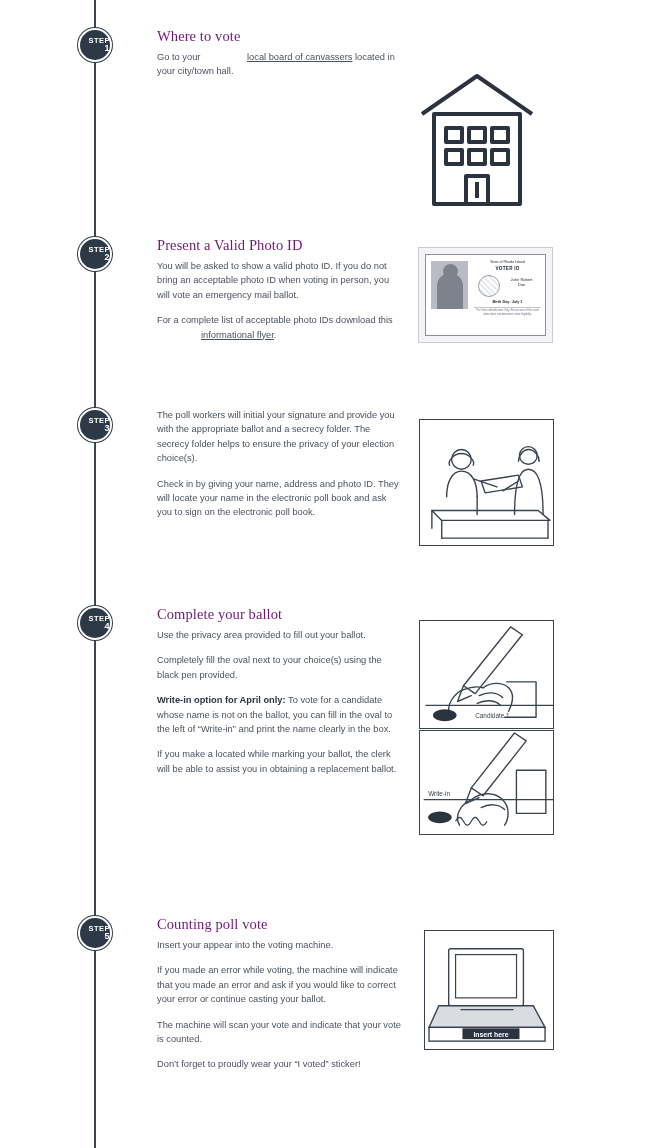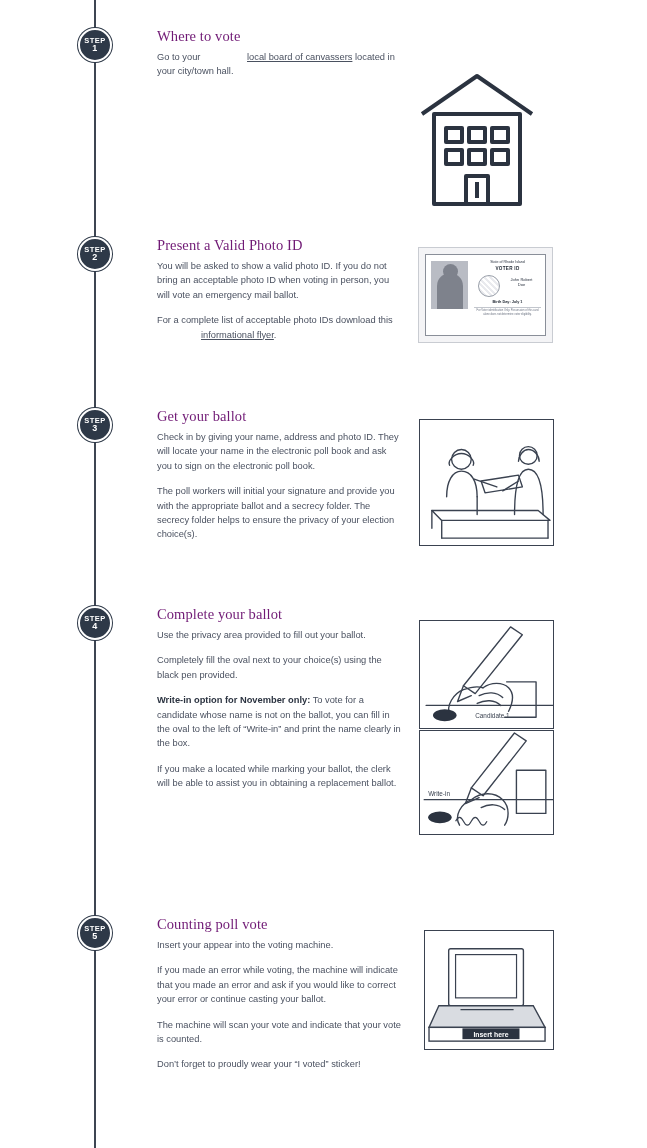--- a/index.html
+++ b/index.html
@@ -36,21 +36,21 @@
     position: absolute;
     left: 78px;
     top: 0;
     width: 34px;
     height: 34px;
     border-radius: 50%;
     background: #2e3948;
     border: 2px solid #ffffff;
     box-shadow: 0 0 0 1px #2e3948;
     color: #ffffff;
-    text-align: center;
+    text-align: right;
     line-height: 1.05;
     padding-top: 7px;
     letter-spacing: 0.5px;
   }
   .step-badge .lbl {
     display: block;
     font-size: 7.5px;
     font-weight: bold;
   }
   .step-badge .num {
@@ -243,23 +243,22 @@
     <div class="id-fine">For Voter identification Only. Possession of this card alone does not determine voter eligibility.</div>
   </div>
 </div>
 
 <div class="step" style="top:408px;">
   <div class="step-badge">
     <span class="lbl">STEP</span>
     <span class="num">3</span>
   </div>
   <div class="step-body">
-    <h2 class="step-title">Get your ballot</h2>
+    <p>The poll workers will initial your signature and provide you with the appropriate ballot and a secrecy folder. The secrecy folder helps to ensure the privacy of your election choice(s).</p>
     <p>Check in by giving your name, address and photo ID. They will locate your name in the electronic poll book and ask you to sign on the electronic poll book.</p>
-    <p>The poll workers will initial your signature and provide you with the appropriate ballot and a secrecy folder. The secrecy folder helps to ensure the privacy of your election choice(s).</p>
   </div>
 </div>
 
 <div class="step-art" id="art-desk">
   <svg viewBox="0 0 135 127" width="133" height="125">
     <g fill="none" stroke="#3a4250" stroke-width="1.4" stroke-linejoin="round" stroke-linecap="round">
 
       <circle cx="42" cy="40" r="10"></circle>
       <path d="M30 46 C28 42 34 34 42 34 C50 34 56 42 54 46"></path>
       <path d="M27 78 C27 62 33 52 42 52 C52 52 58 62 58 78"></path>
@@ -284,21 +283,21 @@
 
 <div class="step" style="top:606px;">
   <div class="step-badge">
     <span class="lbl">STEP</span>
     <span class="num">4</span>
   </div>
   <div class="step-body">
     <h2 class="step-title">Complete your ballot</h2>
     <p>Use the privacy area provided to fill out your ballot.</p>
     <p>Completely fill the oval next to your choice(s) using the black pen provided.</p>
-    <p><b>Write-in option for November only:</b><span> To vote for a candidate whose name is not on the ballot, you can fill in the oval to the left of “Write-in” and print the name clearly in the box.</span></p>
+    <p><b>Write-in option for April only:</b><span> To vote for a candidate whose name is not on the ballot, you can fill in the oval to the left of “Write-in” and print the name clearly in the box.</span></p>
     <p>If you make a located while marking your ballot, the clerk will be able to assist you in obtaining a replacement ballot.</p>
   </div>
 </div>
 
 <div class="step-art" id="art-mark-a">
   <svg viewBox="0 0 135 109" width="133" height="107">
     <g fill="none" stroke="#3a4250" stroke-width="1.4" stroke-linejoin="round" stroke-linecap="round">
 
       <path d="M92 6 L104 14 L56 74 L44 66 Z"></path>
       <path d="M44 66 L38 82 L52 76"></path>

